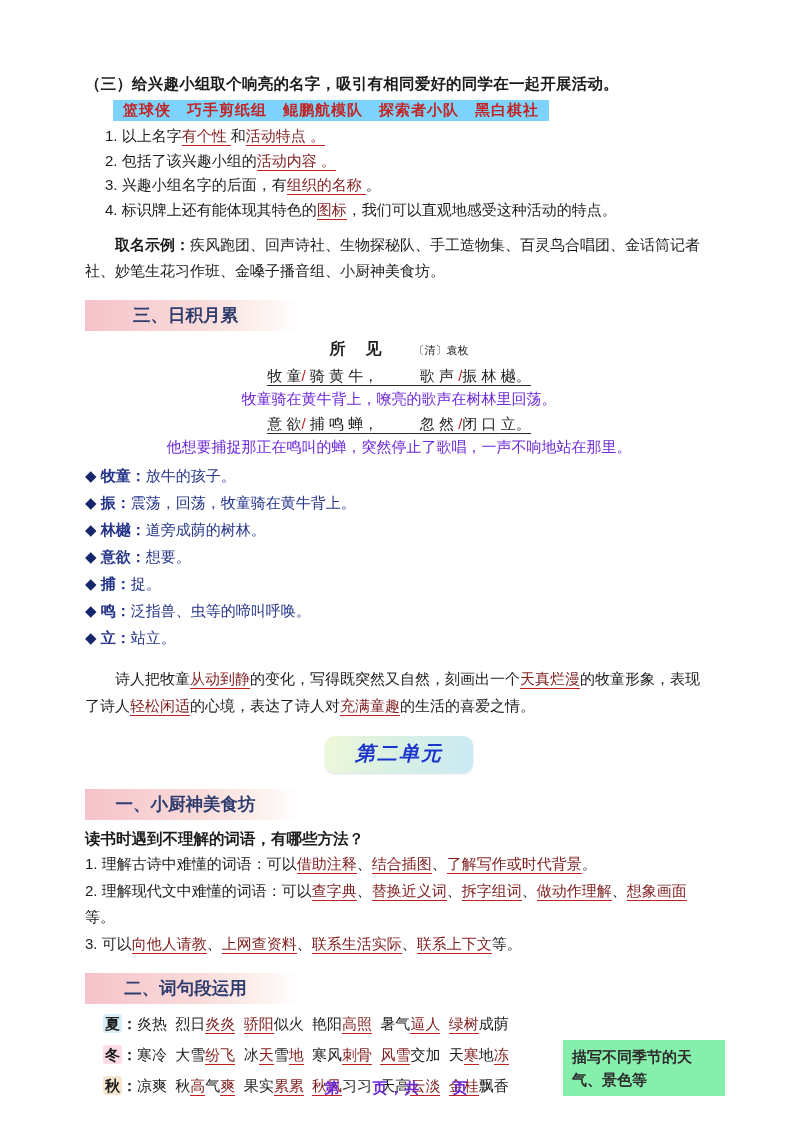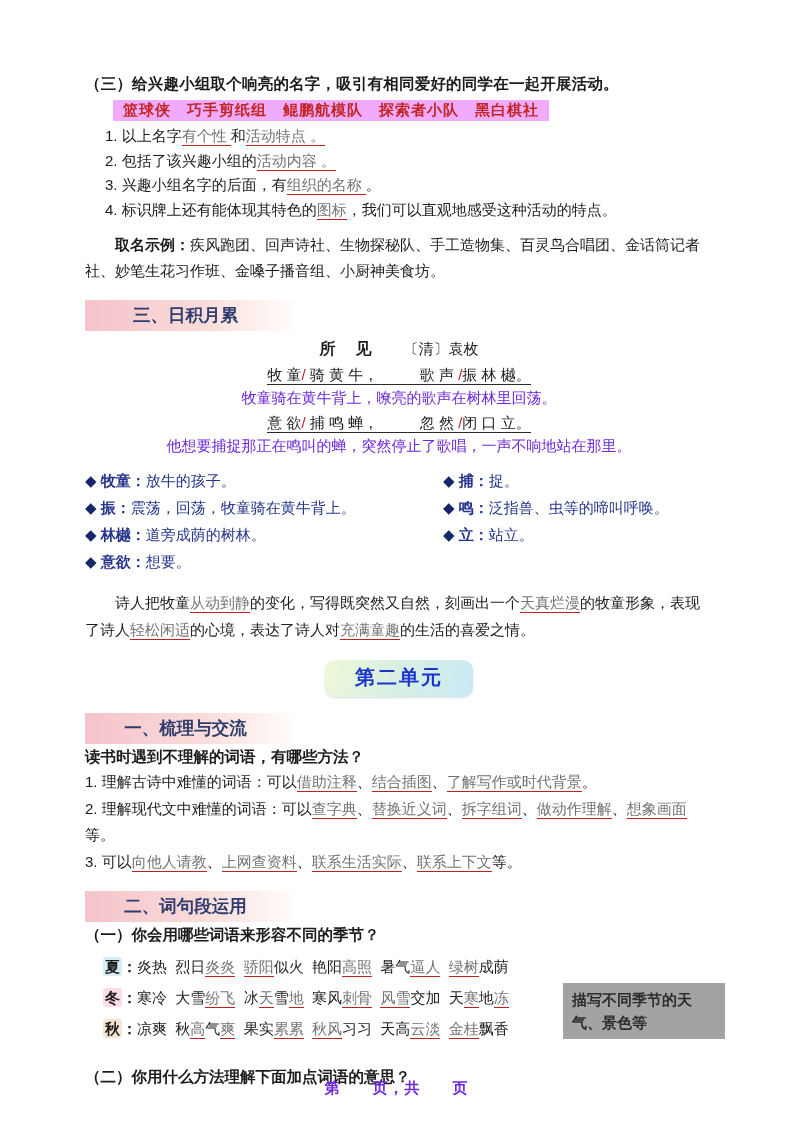--- a/index.html
+++ b/index.html
@@ -1,61 +1,61 @@
 <!DOCTYPE html>
 <html><head>
 <meta charset="utf-8">
 <style>
   * { margin:0; padding:0; box-sizing:border-box; }
   html,body { width:793px; height:1122px; background:#ffffff; }
   body { font-family:"Liberation Sans","DejaVu Sans",sans-serif; color:#1c1c1c; font-size:15px; position:relative; overflow:hidden; }
   .page { position:absolute; inset:0; padding:74px 80px 10px 85px; }
 
   .h-bold { font-weight:bold; font-size:15.5px; letter-spacing:0.2px; }
-  .examples-line { display:inline-block; margin:5px 0 3px 28px; padding:1px 10px; background:#f0abfc; color:#c22525; font-weight:bold; letter-spacing:1px; }
+  .examples-line { display:inline-block; margin:5px 0 3px 28px; padding:1px 10px; background:#7dd3fc; color:#c22525; font-weight:bold; letter-spacing:1px; }
   .indent-items { margin-left:20px; }
   .indent-items > div { line-height:24.5px; }
   .sample { margin-top:10px; text-indent:2em; line-height:26px; }
 
   .sec-header { display:inline-block; min-width:215px; margin-top:16px; padding:3px 18px 4px 4px; font-size:17.5px; font-weight:bold; color:#2e3c6e;
     background:linear-gradient(90deg,#f5c3ca 0%,#f9dcda 55%,#fdf4f1 85%,rgba(255,255,255,0) 100%);text-align:center; }
 
   .poem-wrap { margin-top:6px; text-align:center; }
   .poem-title-row { line-height:24px; }
   .poem-title { font-weight:bold; font-size:16px; letter-spacing:2px; }
-  .poem-author { margin-left:26px; font-size:15px; }
+  .poem-author { margin-left:26px; font-size:11px; }
   .poem-line { line-height:23px; margin-top:2px; }
   .poem-line .ul { border-bottom:1.5px solid #2a2a2a; white-space:pre; padding-bottom:1px; }
   .trans { color:#6d28d9; line-height:22px; margin-top:1px; }
 
-  .defs { display:flex; margin-top:10px; color:#25348a; }
+  .defs { display:flex; margin-top:4px; color:#25348a;flex-direction:column; }
   .defs .col-l { width:57%; }
   .defs .col-r { width:43%; }
   .defs div { line-height:27px; }
 
   .analysis { margin-top:14px; text-indent:2em; line-height:27px; }
 
   .unit-box { display:block; width:148px; margin:17px auto 0; padding:4px 0 6px; text-align:center; border-radius:10px;
     background:linear-gradient(105deg,#eff8d9 0%,#d9f0e2 45%,#c9e9f4 100%); color:#1c35cd; font-weight:bold; font-size:20px; letter-spacing:2px;
-    box-shadow:0 1px 2px rgba(120,160,170,.35); }
+    box-shadow:0 1px 2px rgba(120,160,170,.35);font-style:italic; }
 
-  .question { font-weight:bold; font-size:15.5px; margin-top:0; line-height:25px; }
+  .question { font-weight:bold; font-size:15.5px; margin-top:6px; line-height:25px; }
   .method-items { }
   .method-items > div { line-height:26.5px; }
 
   .seasons-wrap { position:relative; margin:4px 0 0 18px; }
   .seasons-rows > div { line-height:31px; white-space:pre-wrap; }
   .sl { font-weight:bold; padding:1px 2px; border-radius:3px; }
   .spring { background:#dcefd6; }
   .summer { background:#d8ecf6; }
   .autumn { background:#f6e6d1; }
   .winter { background:#fbdce8; }
-  .note-box { position:absolute; right:-12px; top:32px; width:162px; padding:5px 9px; background:#a3a3a3; color:#2d2d2d; font-weight:bold; line-height:23px; font-size:15px; }
+  .note-box { position:absolute; right:-12px; top:32px; width:162px; padding:5px 9px; background:#86efac; color:#2d2d2d; font-weight:bold; line-height:23px; font-size:15px; }
 
-  .ru { color:#737373; border-bottom:1.5px solid #c02020; padding-bottom:1px; }
+  .ru { color:#7f1d1d; border-bottom:1.5px solid #c02020; padding-bottom:1px; }
   .r  { color:#c02020; }
   .b  { font-weight:bold; }
   .dm { color:#16266b; }
 
   .footer { position:absolute; left:0; right:0; bottom:24px; text-align:center; font-weight:bold; font-size:15px; letter-spacing:1px; color:#6d28d9; }
 </style>
 </head>
 <body>
 
 <div class="page">
@@ -101,33 +101,32 @@
         <div><span class="dm">◆ </span><span class="b">鸣：</span><span>泛指兽、虫等的啼叫呼唤。</span></div>
         <div><span class="dm">◆ </span><span class="b">立：</span><span>站立。</span></div>
       </div>
   </div>
 
   <div class="analysis"><span>诗人把牧童</span><span class="ru">从动到静</span><span>的变化，写得既突然又自然，刻画出一个</span><span class="ru">天真烂漫</span><span>的牧童形象，表现了诗人</span><span class="ru">轻松闲适</span><span>的心境，表达了诗人对</span><span class="ru">充满童趣</span><span>的生活的喜爱之情。</span></div>
 
   <span class="unit-box">第二单元</span>
 
   <div>
-    <span class="sec-header">一、梳理与交流</span>
+    <span class="sec-header">一、小厨神美食坊</span>
   </div>
   <div class="question">读书时遇到不理解的词语，有哪些方法？</div>
   <div class="method-items">
       <div><span>1. 理解古诗中难懂的词语：可以</span><span class="ru">借助注释</span><span>、</span><span class="ru">结合插图</span><span>、</span><span class="ru">了解写作或时代背景</span><span>。</span></div>
       <div><span>2. 理解现代文中难懂的词语：可以</span><span class="ru">查字典</span><span>、</span><span class="ru">替换近义词</span><span>、</span><span class="ru">拆字组词</span><span>、</span><span class="ru">做动作理解</span><span>、</span><span class="ru">想象画面</span><span>等。</span></div>
       <div><span>3. 可以</span><span class="ru">向他人请教</span><span>、</span><span class="ru">上网查资料</span><span>、</span><span class="ru">联系生活实际</span><span>、</span><span class="ru">联系上下文</span><span>等。</span></div>
     </div>
 
   <div>
     <span class="sec-header">二、词句段运用</span>
   </div>
-  <div class="question">（一）你会用哪些词语来形容不同的季节？</div>
 
   <div class="seasons-wrap">
     <div class="seasons-rows">
         <div><span class="sl summer">夏</span><span class="b">：</span><span>炎热  烈日</span><span class="ru">炎炎</span><span>  </span><span class="ru">骄阳</span><span>似火  艳阳</span><span class="ru">高照</span><span>  暑气</span><span class="ru">逼人</span><span>  </span><span class="ru">绿树</span><span>成荫</span></div>
         <div><span class="sl winter">冬</span><span class="b">：</span><span>寒冷  大雪</span><span class="ru">纷飞</span><span>  冰</span><span class="ru">天</span><span>雪</span><span class="ru">地</span><span>  寒风</span><span class="ru">刺骨</span><span>  </span><span class="ru">风雪</span><span>交加  天</span><span class="ru">寒</span><span>地</span><span class="ru">冻</span></div>
         <div><span class="sl autumn">秋</span><span class="b">：</span><span>凉爽  秋</span><span class="ru">高</span><span>气</span><span class="ru">爽</span><span>  果实</span><span class="ru">累累</span><span>  </span><span class="ru">秋风</span><span>习习  天高</span><span class="ru">云淡</span><span>  </span><span class="ru">金桂</span><span>飘香</span></div>
       </div>
     <div class="note-box">描写不同季节的天气、景色等</div>
   </div>
 

